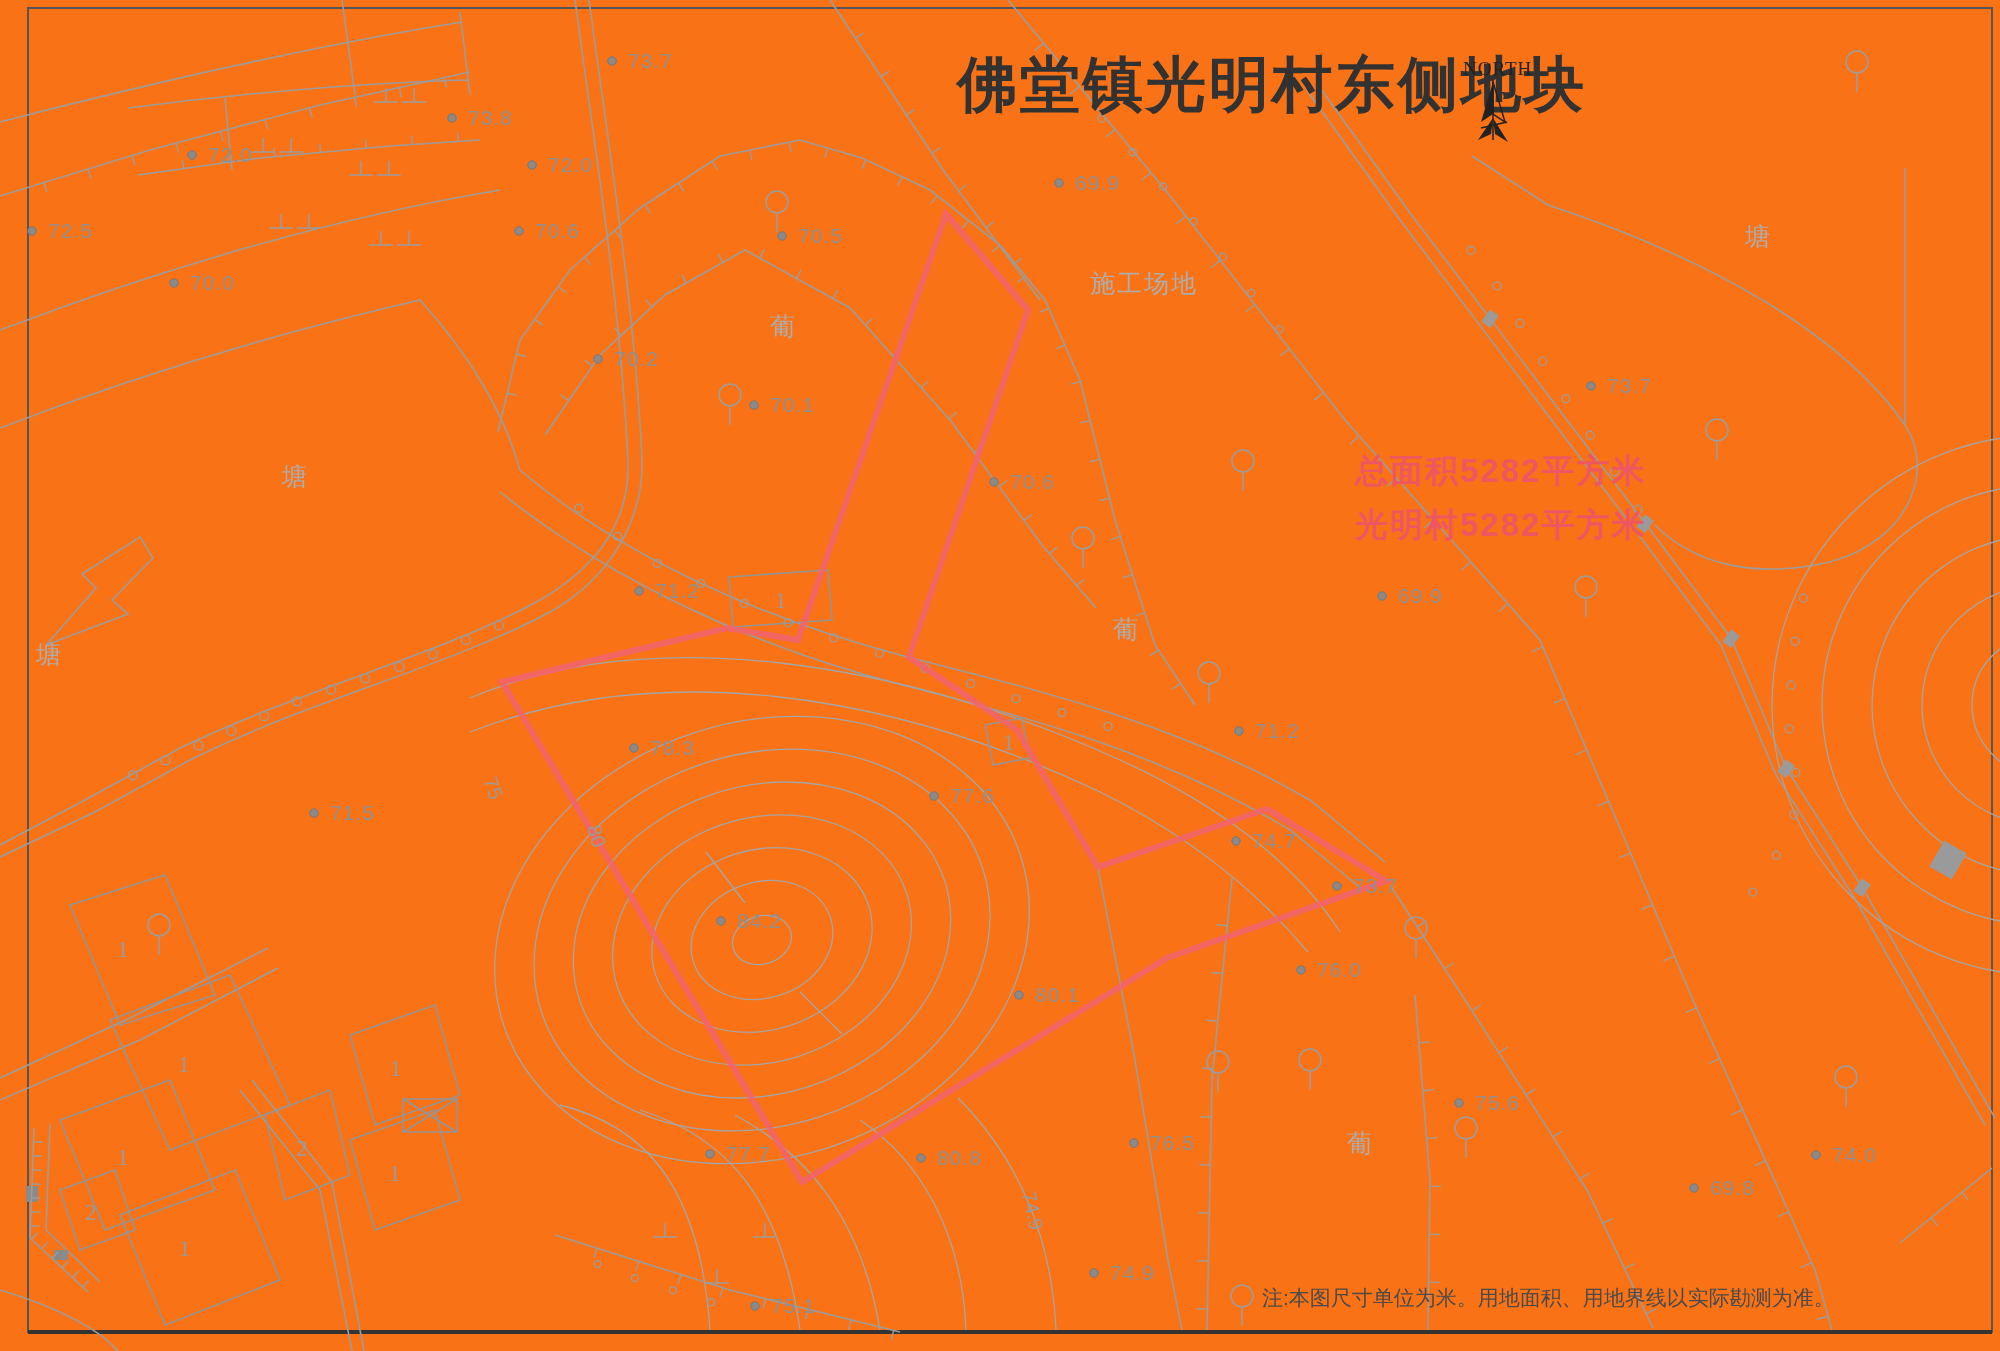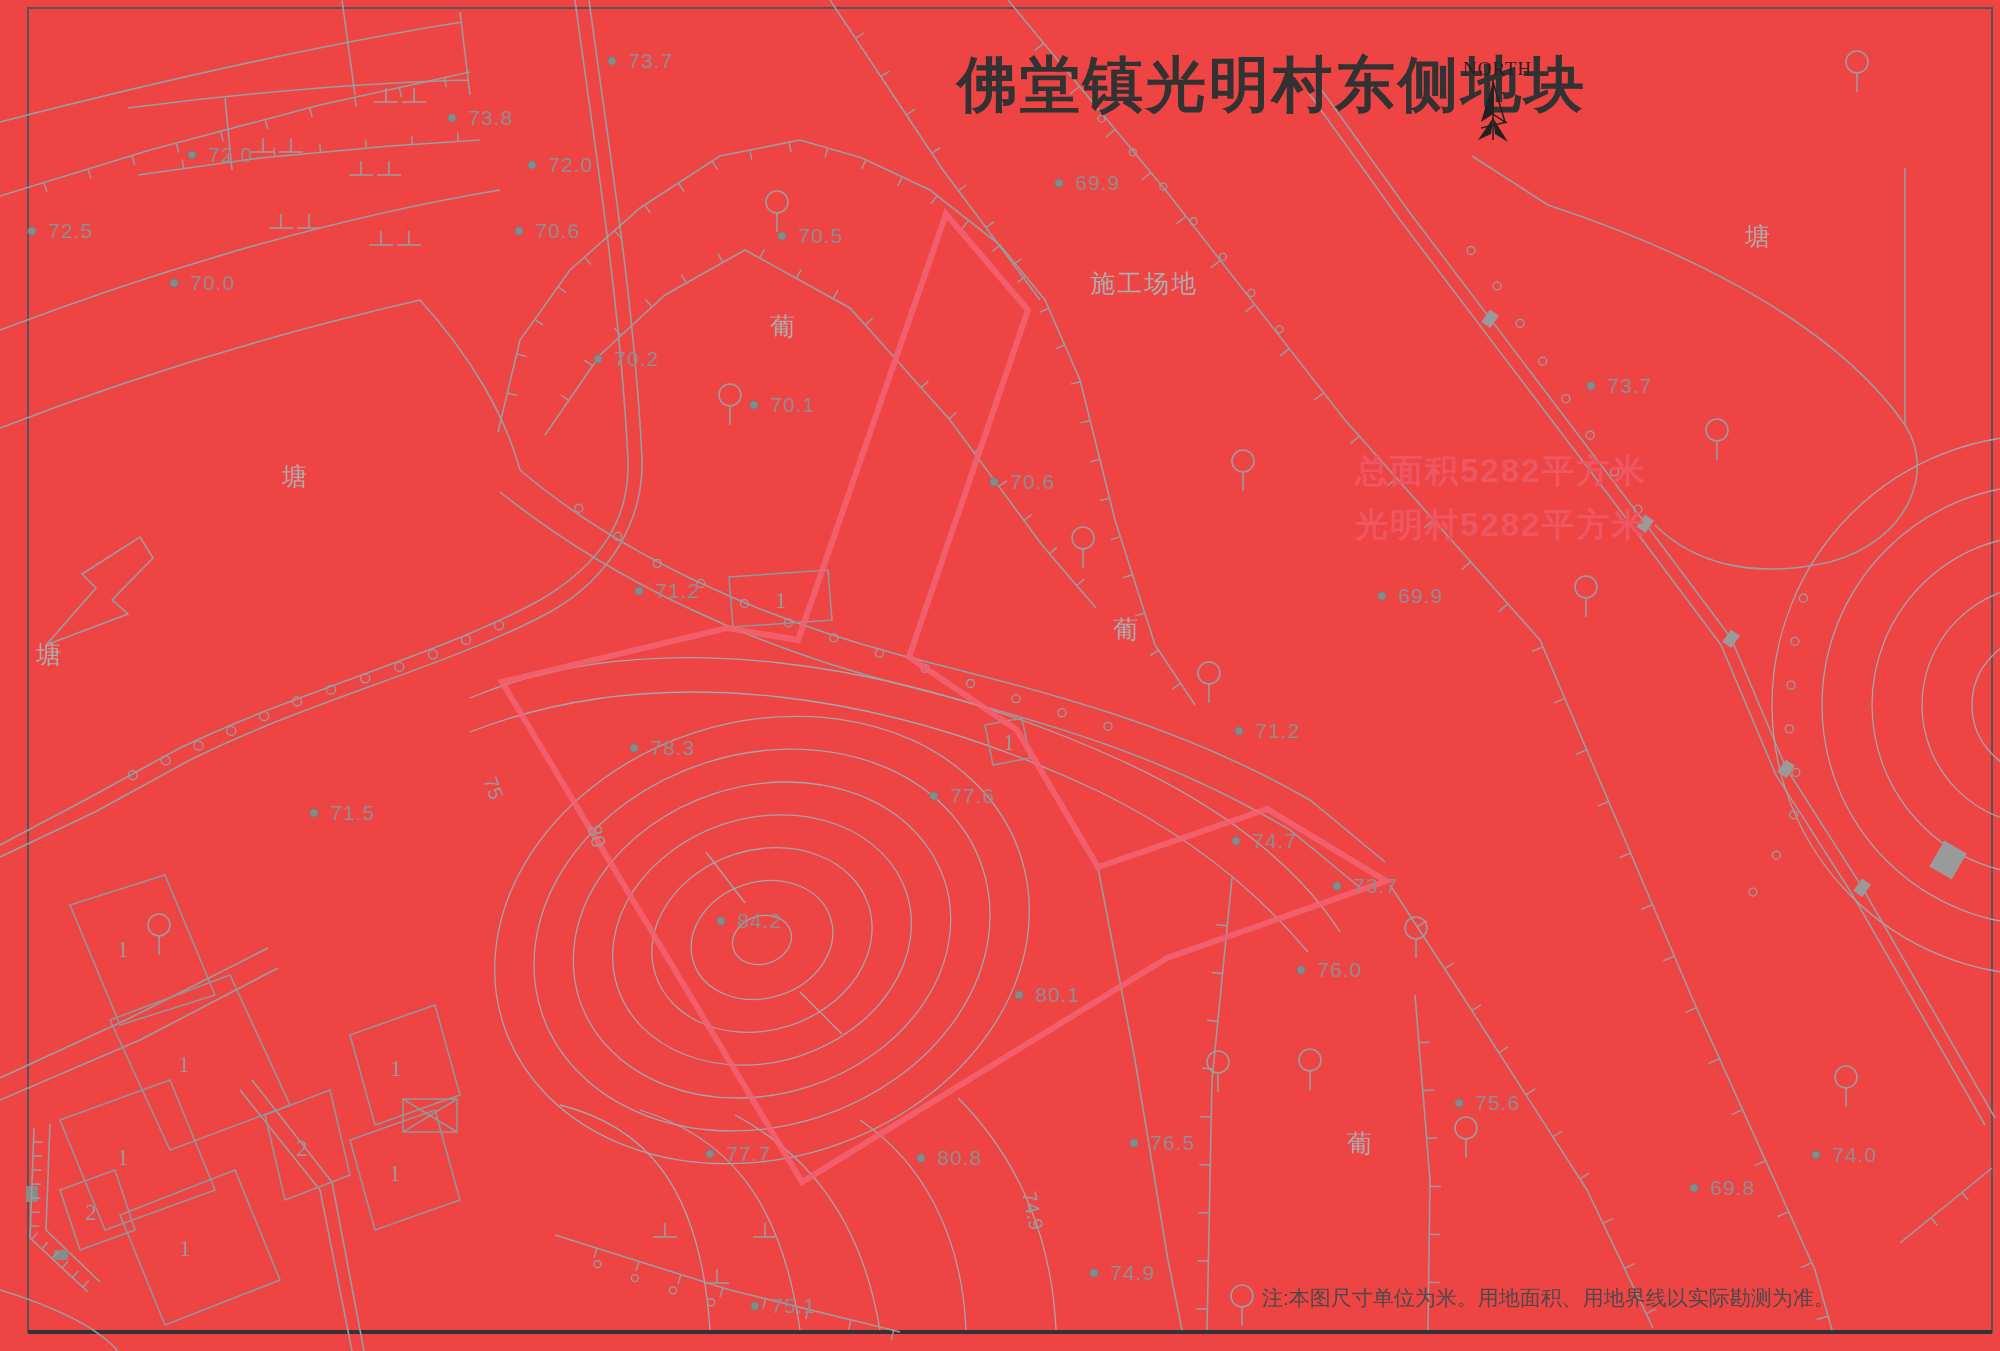--- a/index.html
+++ b/index.html
@@ -1,16 +1,16 @@
 <!DOCTYPE html>
 <html><head>
 <meta charset="utf-8">
 <style>
   html,body{margin:0;padding:0;background:#e8e8e6;}
-  .sheet{position:relative;width:2000px;height:1351px;background:#ef4444;overflow:hidden;
+  .sheet{position:relative;width:2000px;height:1351px;background:#f97316;overflow:hidden;
          font-family:"Liberation Sans",sans-serif;}
   svg{position:absolute;left:0;top:0;}
   text{user-select:none;}
   .title-t{font-size:60px;font-weight:bold;letter-spacing:3px;fill:#323232;}
   .north-t{font-size:19px;font-family:"Liberation Serif",serif;fill:#222;letter-spacing:1px;}
   .red-t{font-size:33px;font-weight:600;letter-spacing:2px;}
   .note-t{font-size:21px;fill:#4a4a4a;}
   .spot-t{font-size:21px;fill:#8f8f8f;letter-spacing:1px;}
   .rot-t{font-size:20px;fill:#9a9a9a;}
   .cn-t{font-size:25px;fill:#adadad;letter-spacing:2px;}

